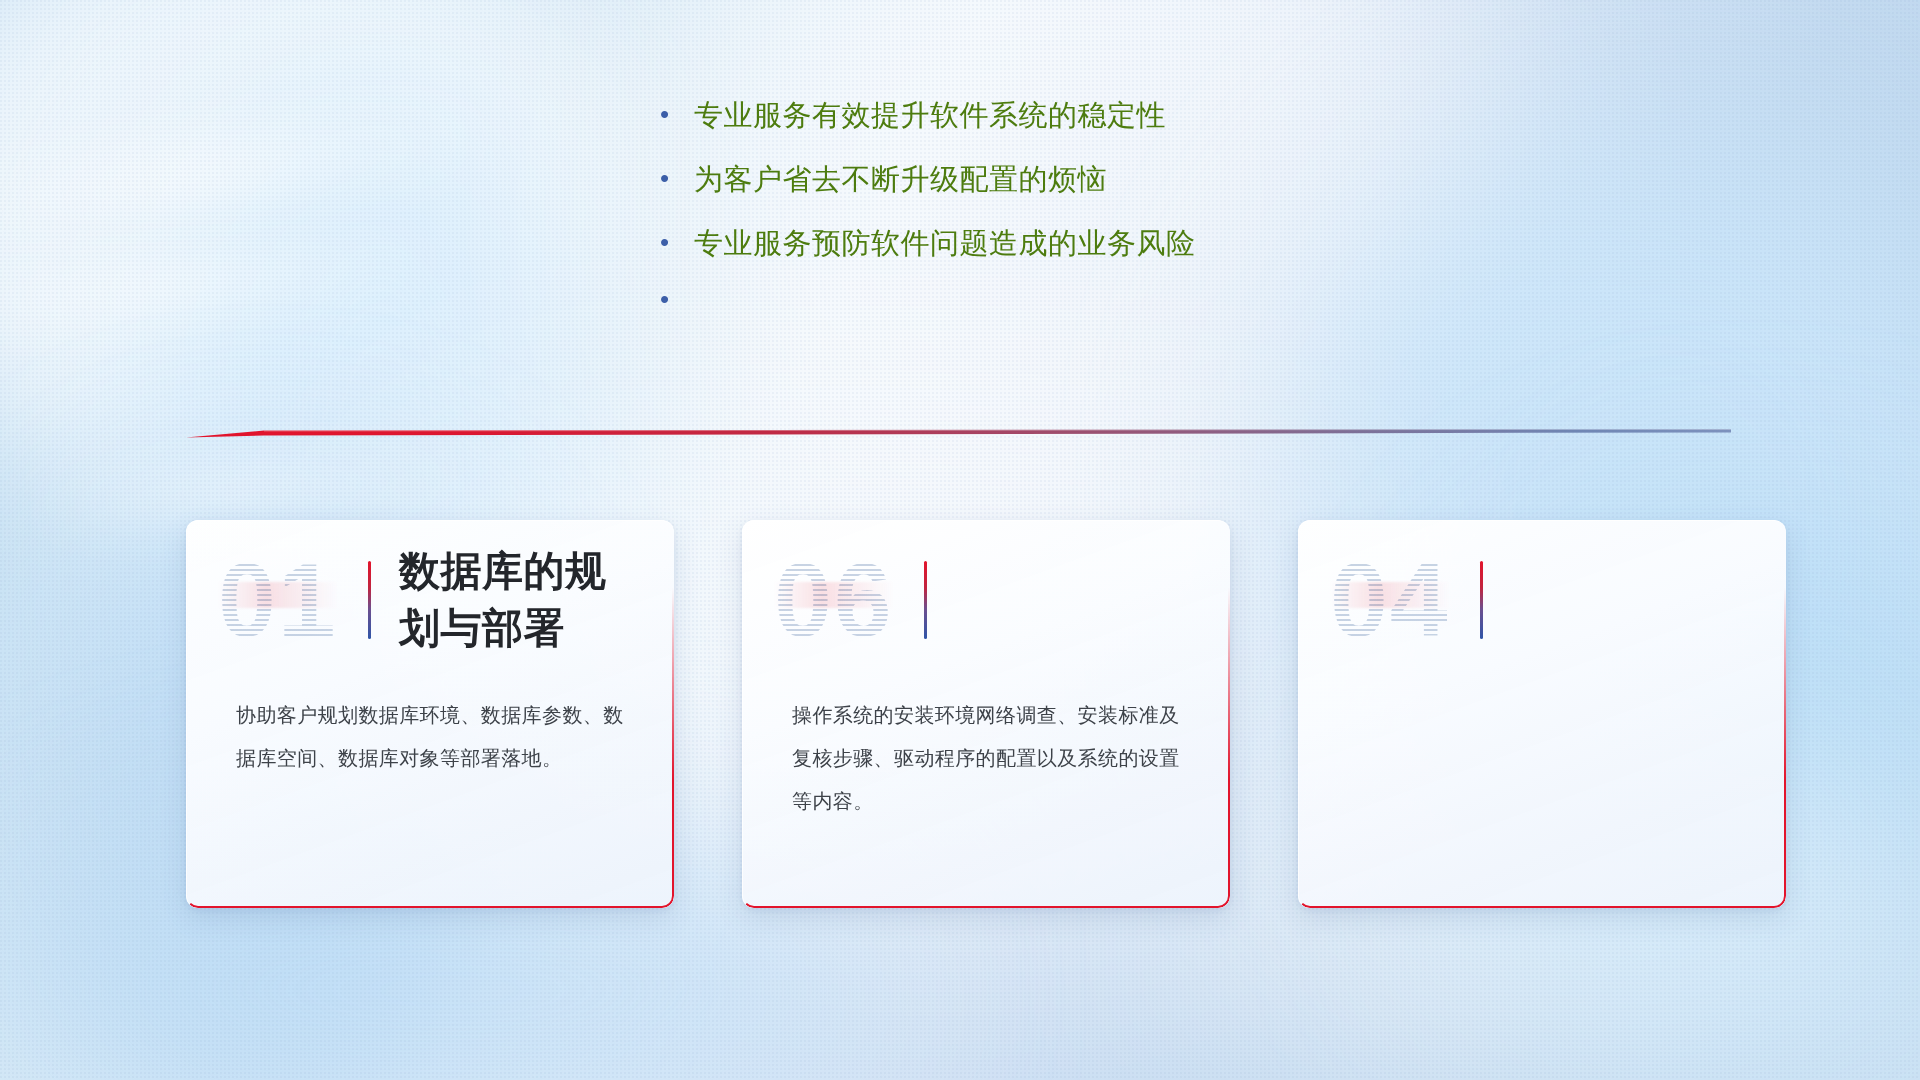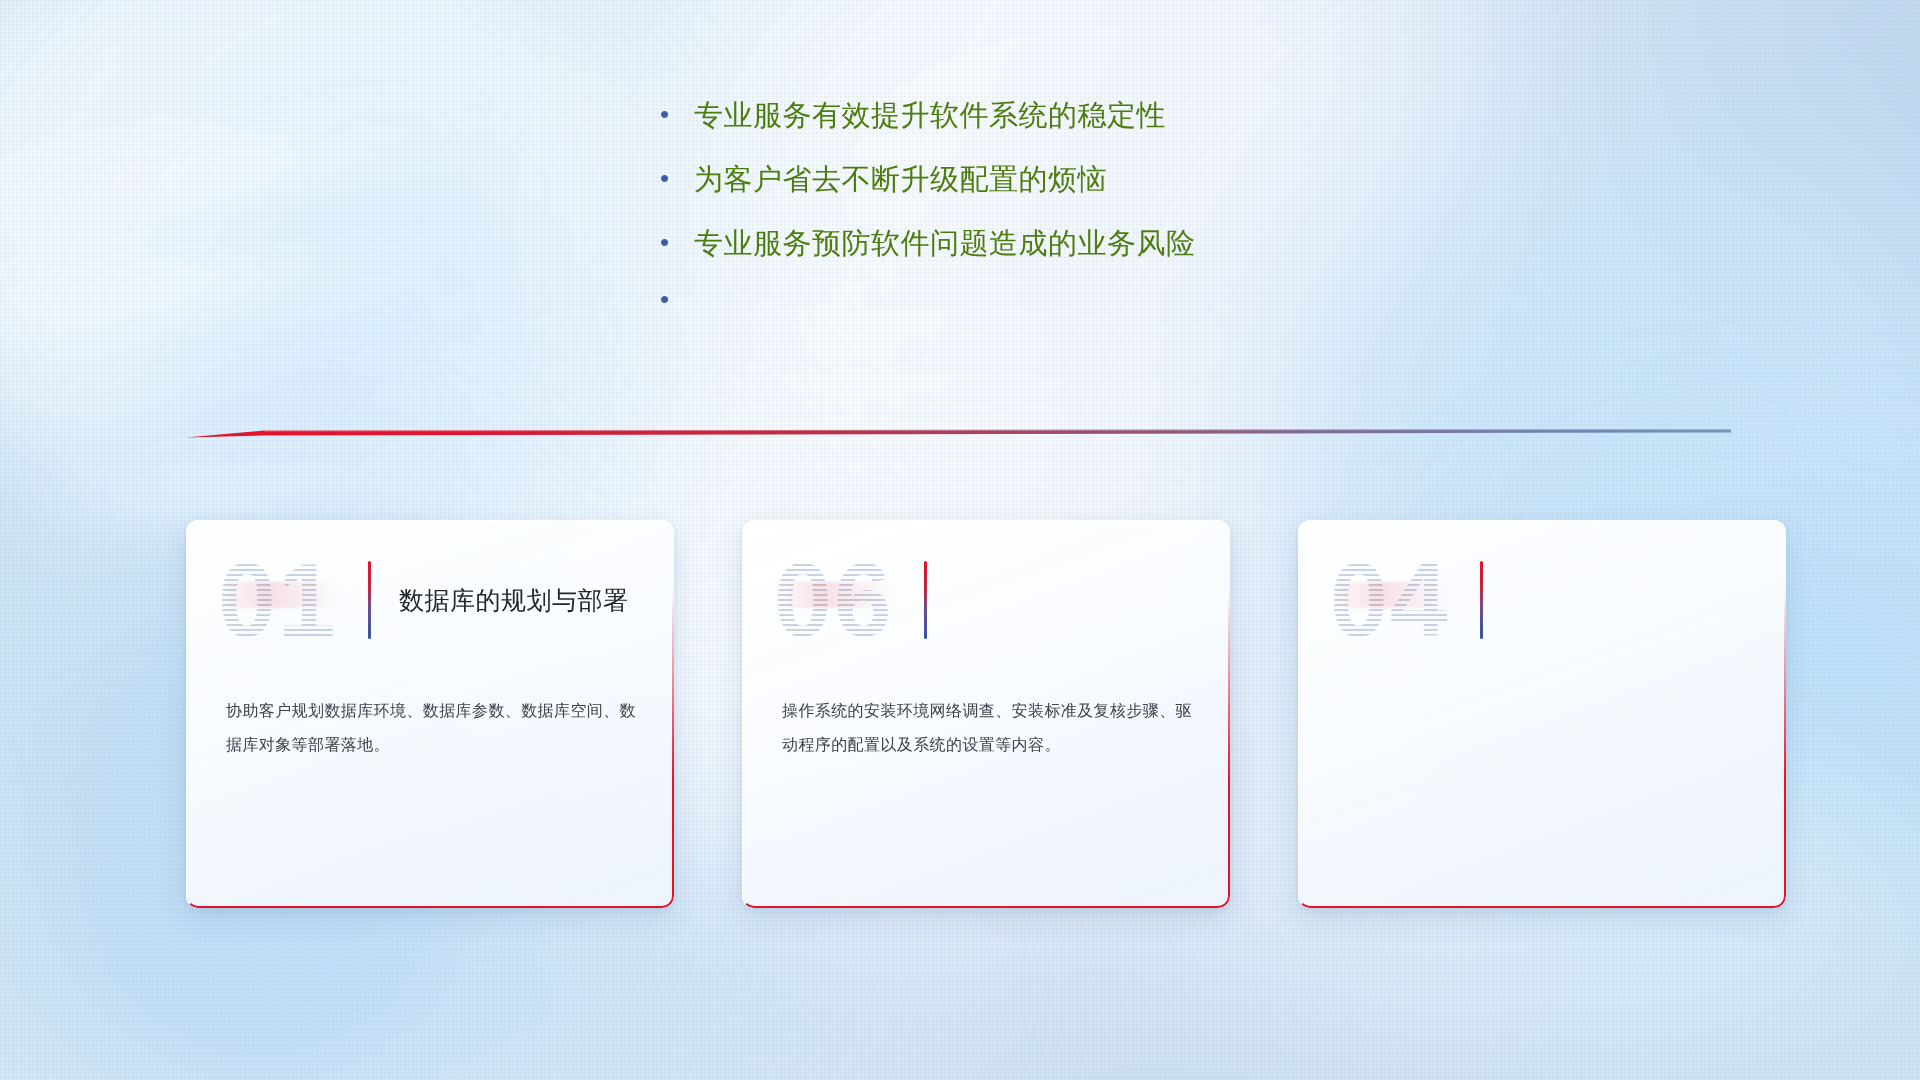--- a/index.html
+++ b/index.html
@@ -226,32 +226,32 @@
   .vrule {
     flex: 0 0 3px;
     width: 3px;
     height: 78px;
     margin: 0 28px 0 4px;
     border-radius: 2px;
     background: linear-gradient(180deg, #e2142c 0%, #c2243f 34%, #6b4f8f 62%, #2f55a8 100%);
   }
 
   .card-title {
-    font-size: 25px;
+    font-size: 41px;
     line-height: 1.38;
-    font-weight: 400;
+    font-weight: 700;
     color: #23262b;
     letter-spacing: .5px;
   }
 
   .card-body {
     position: relative;
-    padding: 0 34px 0 40px;
+    padding: 0 34px 0 50px;
     margin-top: 14px;
-    font-size: 16px;
+    font-size: 20px;
     line-height: 2.14;
     color: #3d4249;
     letter-spacing: .4px;
   }
 </style>
 </head>
 <body>
 
 <div class="bg"></div>
 <div class="bg-bloom">

